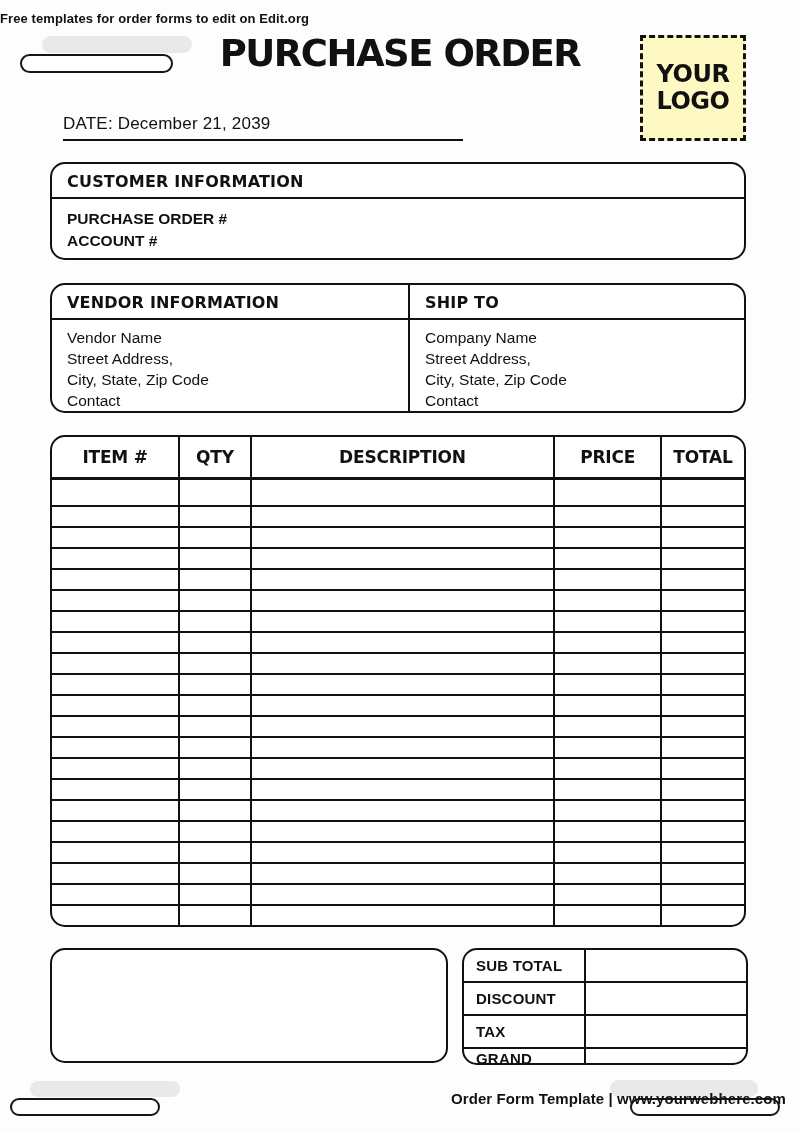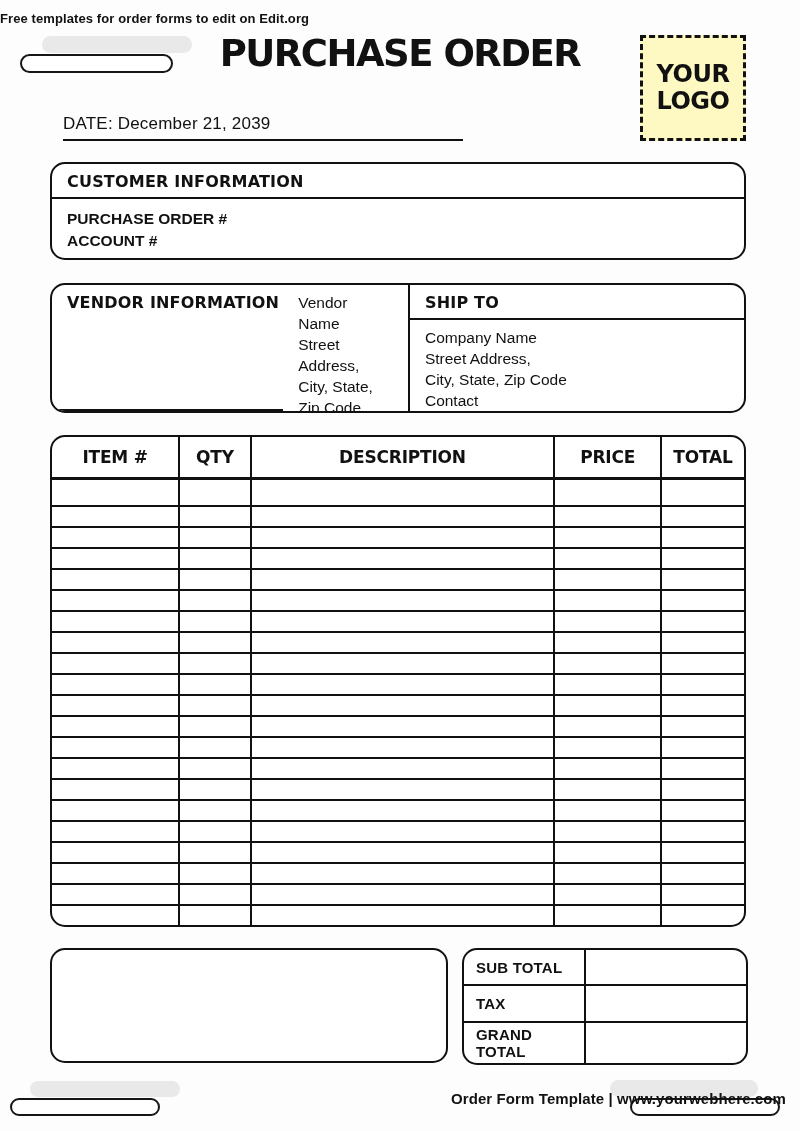--- a/index.html
+++ b/index.html
@@ -46,28 +46,28 @@
   .pill-br-gray{left:610px;top:1080px;width:148px;height:17px;}
   .pill-br-outline{left:630px;top:1098px;width:150px;height:18px;}
 
   
   .box{
     border:2.5px solid #111;border-radius:15px;background:#fff;
     box-sizing:border-box;overflow:hidden;
   }
   .box-header{
     font-size:17px;font-weight:800;letter-spacing:.2px;
-    padding:8px 4px 6px 15px;border-bottom:2.5px solid #111;
+    padding:8px 16px 6px 15px;border-bottom:2.5px solid #111;
     font-family:"DejaVu Sans", sans-serif;font-size:16px;
   }
   .customer-box{left:50px;top:162px;width:696px;height:98px;}
   .customer-body{padding:9px 15px 0 15px;font-size:15.5px;font-weight:600;line-height:22px;}
 
   .vendor-box{left:50px;top:283px;width:696px;height:130px;display:flex;}
-  .vendor-col{width:358px;box-sizing:border-box;display:flex;flex-direction:row;}
+  .vendor-col{width:358px;box-sizing:border-box;display:flex;flex-direction:column;}
   .shipto-col{width:338px;box-sizing:border-box;border-left:2.5px solid #111;display:flex;flex-direction:column;}
   .vendor-box .box-header{flex:0 0 auto;}
   .addr-body{padding:7px 15px 0 15px;font-size:15.5px;font-weight:500;line-height:21px;}
 
   
   .items-box{left:50px;top:435px;width:696px;height:492px;padding:0;}
   table{border-collapse:collapse;width:100%;height:100%;}
   .items-box table th{
     border:2px solid #111;border-top:none;
     font-family:"DejaVu Sans", sans-serif;
@@ -327,20 +327,24 @@
 </div>
 
 <div class="abs box totals-box">
   <table>
     <tbody>
         <tr>
       <td>SUB TOTAL</td>
       <td></td>
     </tr>
     <tr>
+      <td>DISCOUNT</td>
+      <td></td>
+    </tr>
+    <tr>
       <td>TAX</td>
       <td></td>
     </tr>
     <tr>
       <td>GRAND TOTAL</td>
       <td></td>
     </tr>
   </tbody>
     </table>
 </div>

